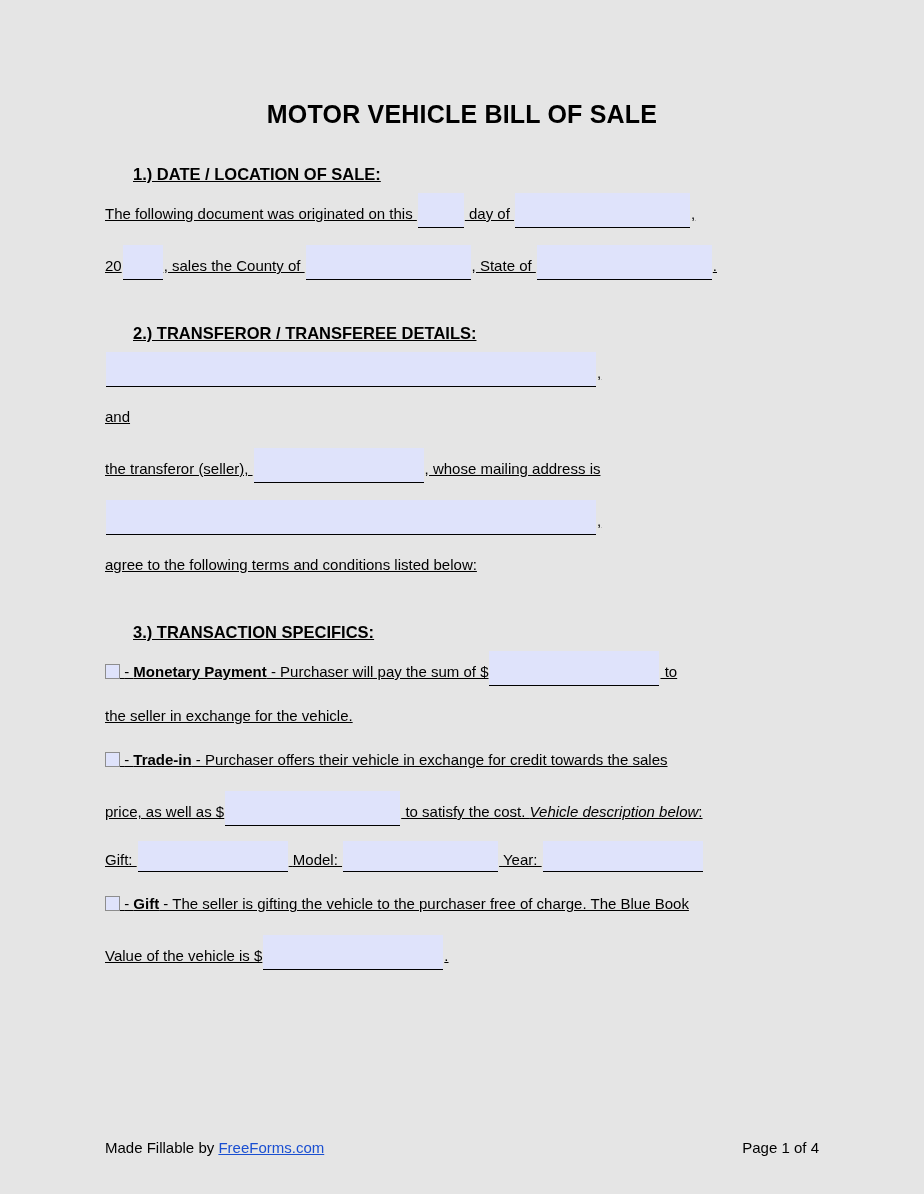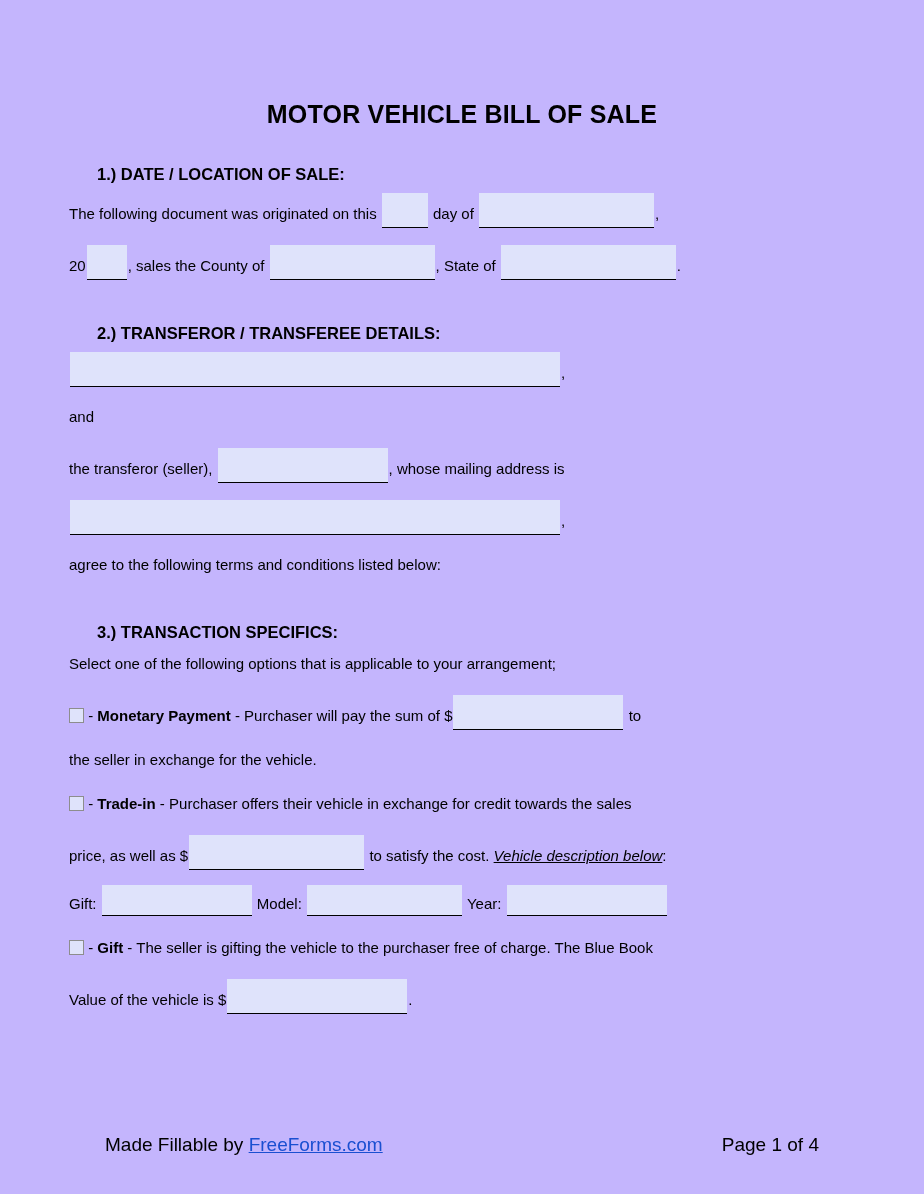--- a/index.html
+++ b/index.html
@@ -12,34 +12,35 @@
     height: 1194px;
     font-family: "Liberation Sans", sans-serif;
     color: #000000;
     position: relative;
     overflow: hidden;
   }
   .page {
     position: relative;
     width: 924px;
     height: 1194px;
-    background: #c4b5fd;
+    background: #e5e5e5;
     box-sizing: border-box;
     padding: 0;
   }
   .doc-title {
     text-align: center;
     font-size: 25px;
     font-weight: bold;
     letter-spacing: 0.2px;
     margin: 0;
     padding-top: 100px;
   }
   .body-area {
-    padding: 0 105px 0 69px;
+    padding: 0 105px 0 105px;
+    text-decoration: underline;
   }
   .section-head {
     font-size: 16.5px;
     font-weight: bold;
     margin-top: 36px;
     margin-left: 28px;
   }
   .line {
     font-size: 15px;
     line-height: 44px;
@@ -83,21 +84,21 @@
   b.lbl { font-weight: bold; }
   .ital-u {
     font-style: italic;
     text-decoration: underline;
   }
   .footer {
     position: absolute;
     left: 105px;
     right: 105px;
     bottom: 38px;
-    font-size: 19px;
+    font-size: 15px;
     display: flex;
     justify-content: space-between;
     align-items: baseline;
   }
   .footer a {
     color: #1a4fd1;
     text-decoration: underline;
   }
 </style>
 </head>
@@ -133,21 +134,20 @@
     </div>
 
     <div class="line">
       <span class="fld w490 tall"></span><span>,</span>
     </div>
 
     <div class="line">agree to the following terms and conditions listed below:</div>
 
     <div class="section-head">3.) TRANSACTION SPECIFICS:</div>
 
-    <div class="line">Select one of the following options that is applicable to your arrangement;</div>
 
     <div class="line">
       <span class="chk"></span>
       <span>- </span><b class="lbl">Monetary Payment</b><span> - Purchaser will pay the sum of $</span><span class="fld w170 tall"></span><span> to</span>
     </div>
 
     <div class="line">the seller in exchange for the vehicle.</div>
 
     <div class="line">
       <span class="chk"></span>

